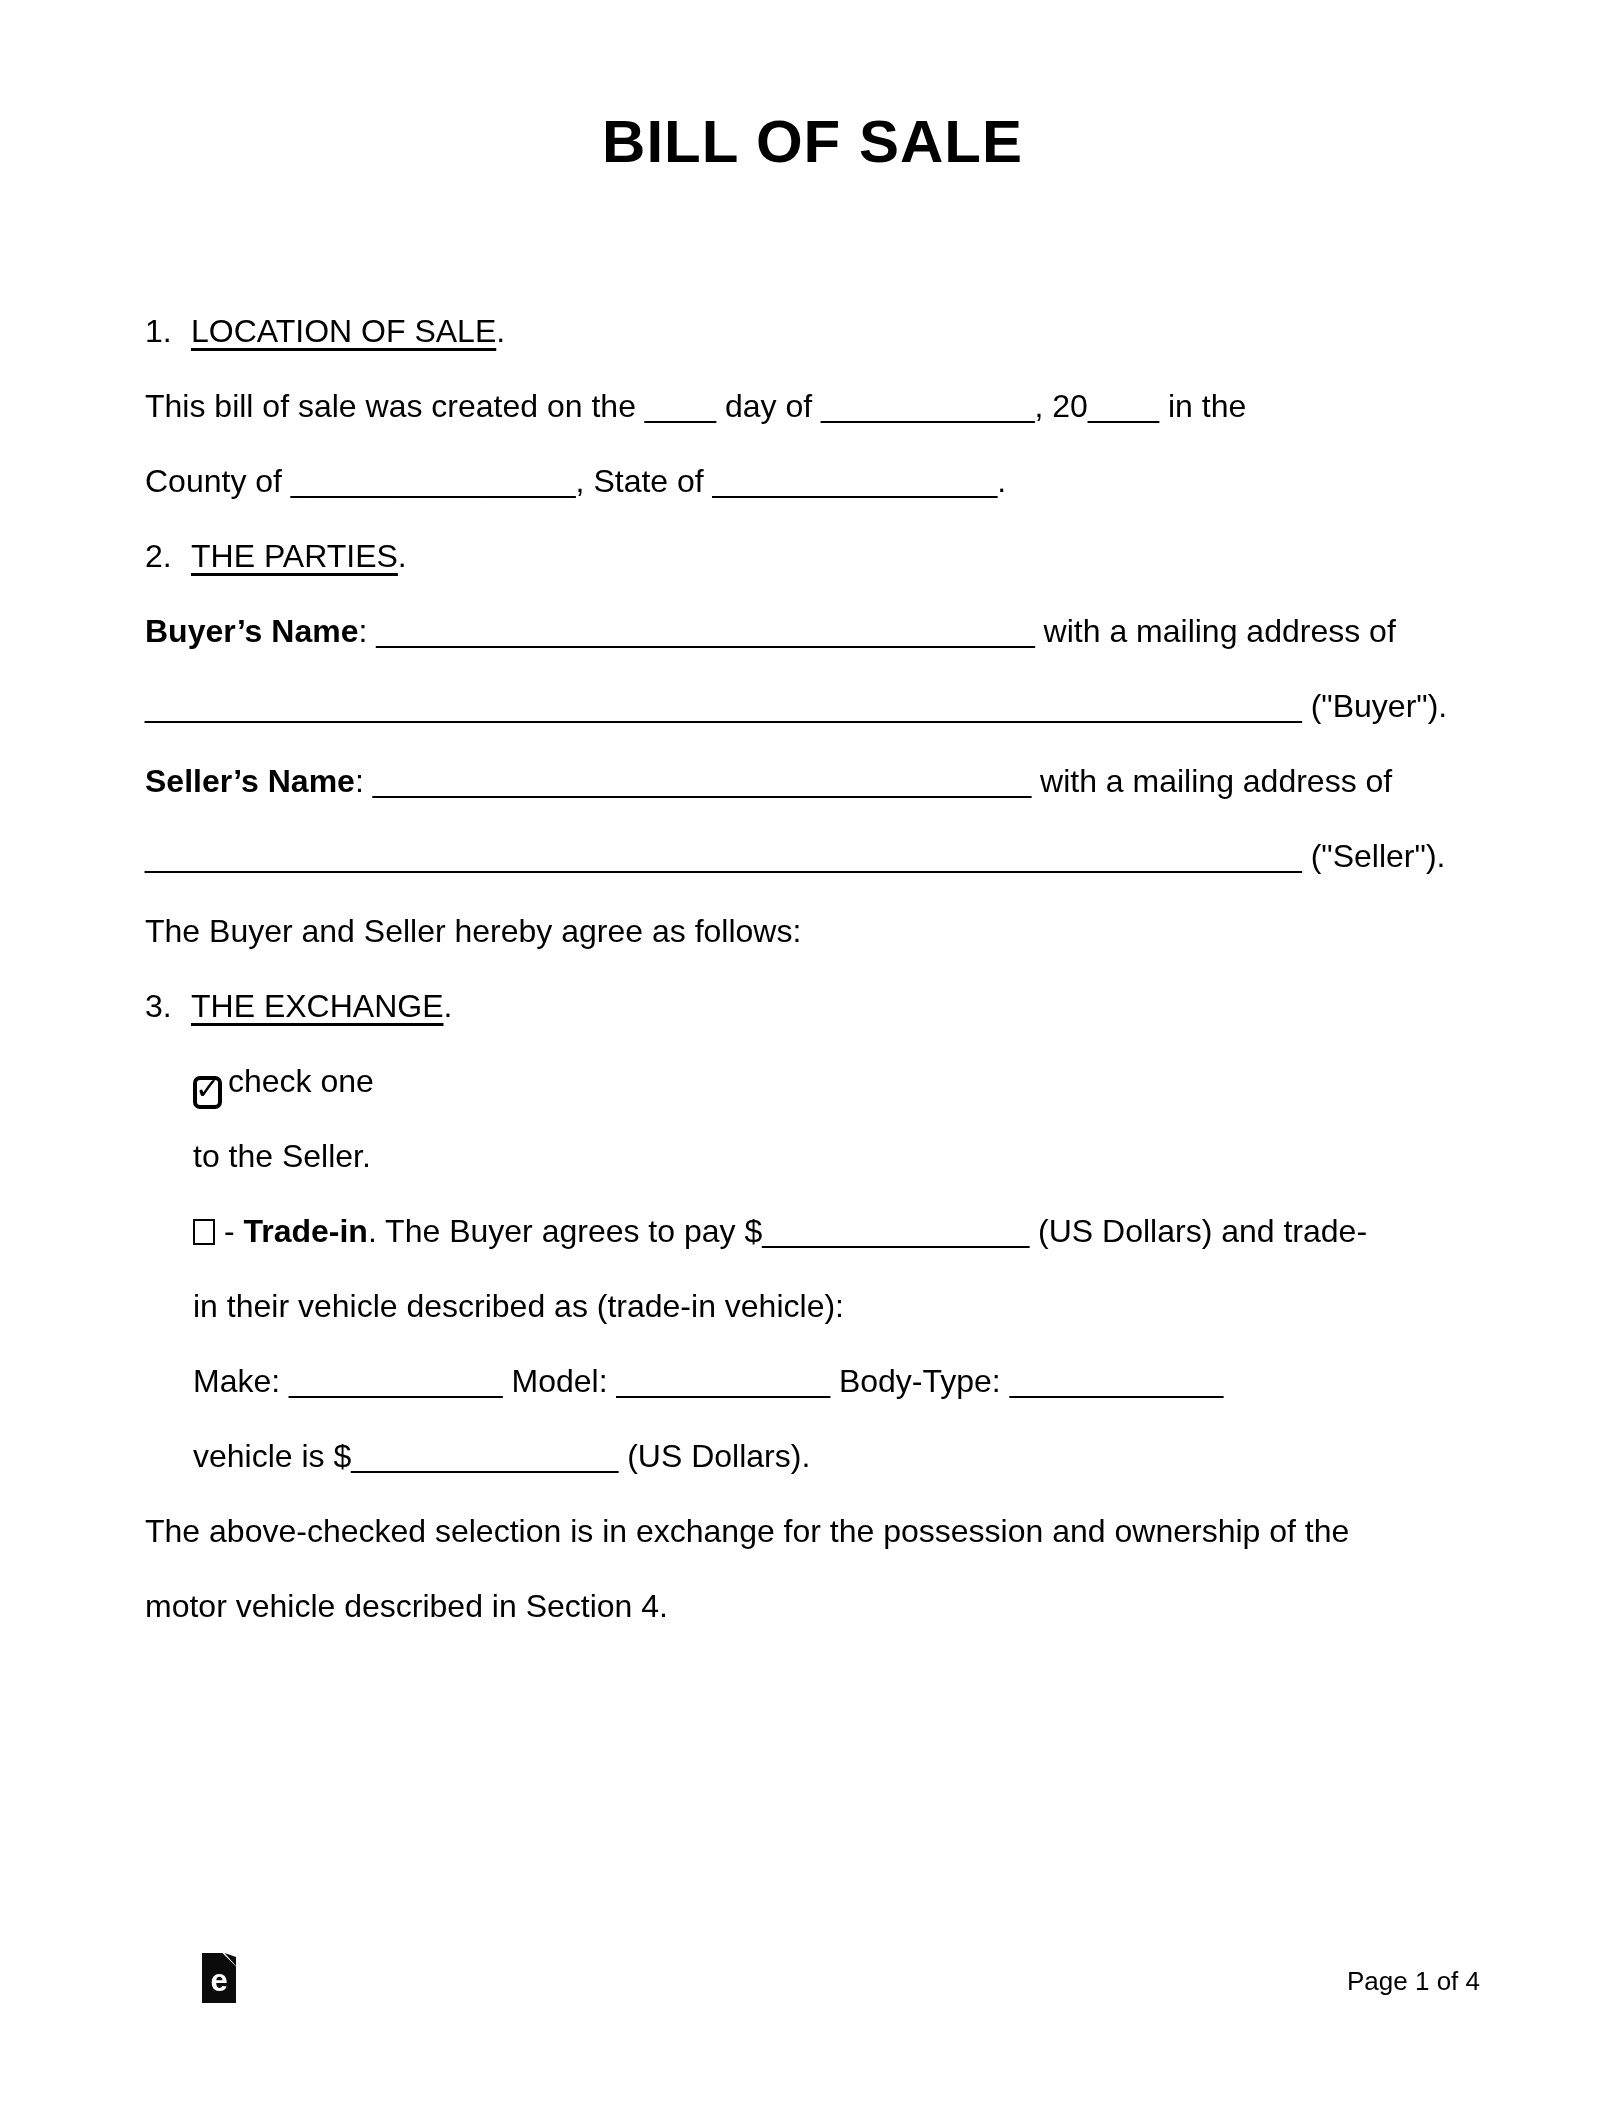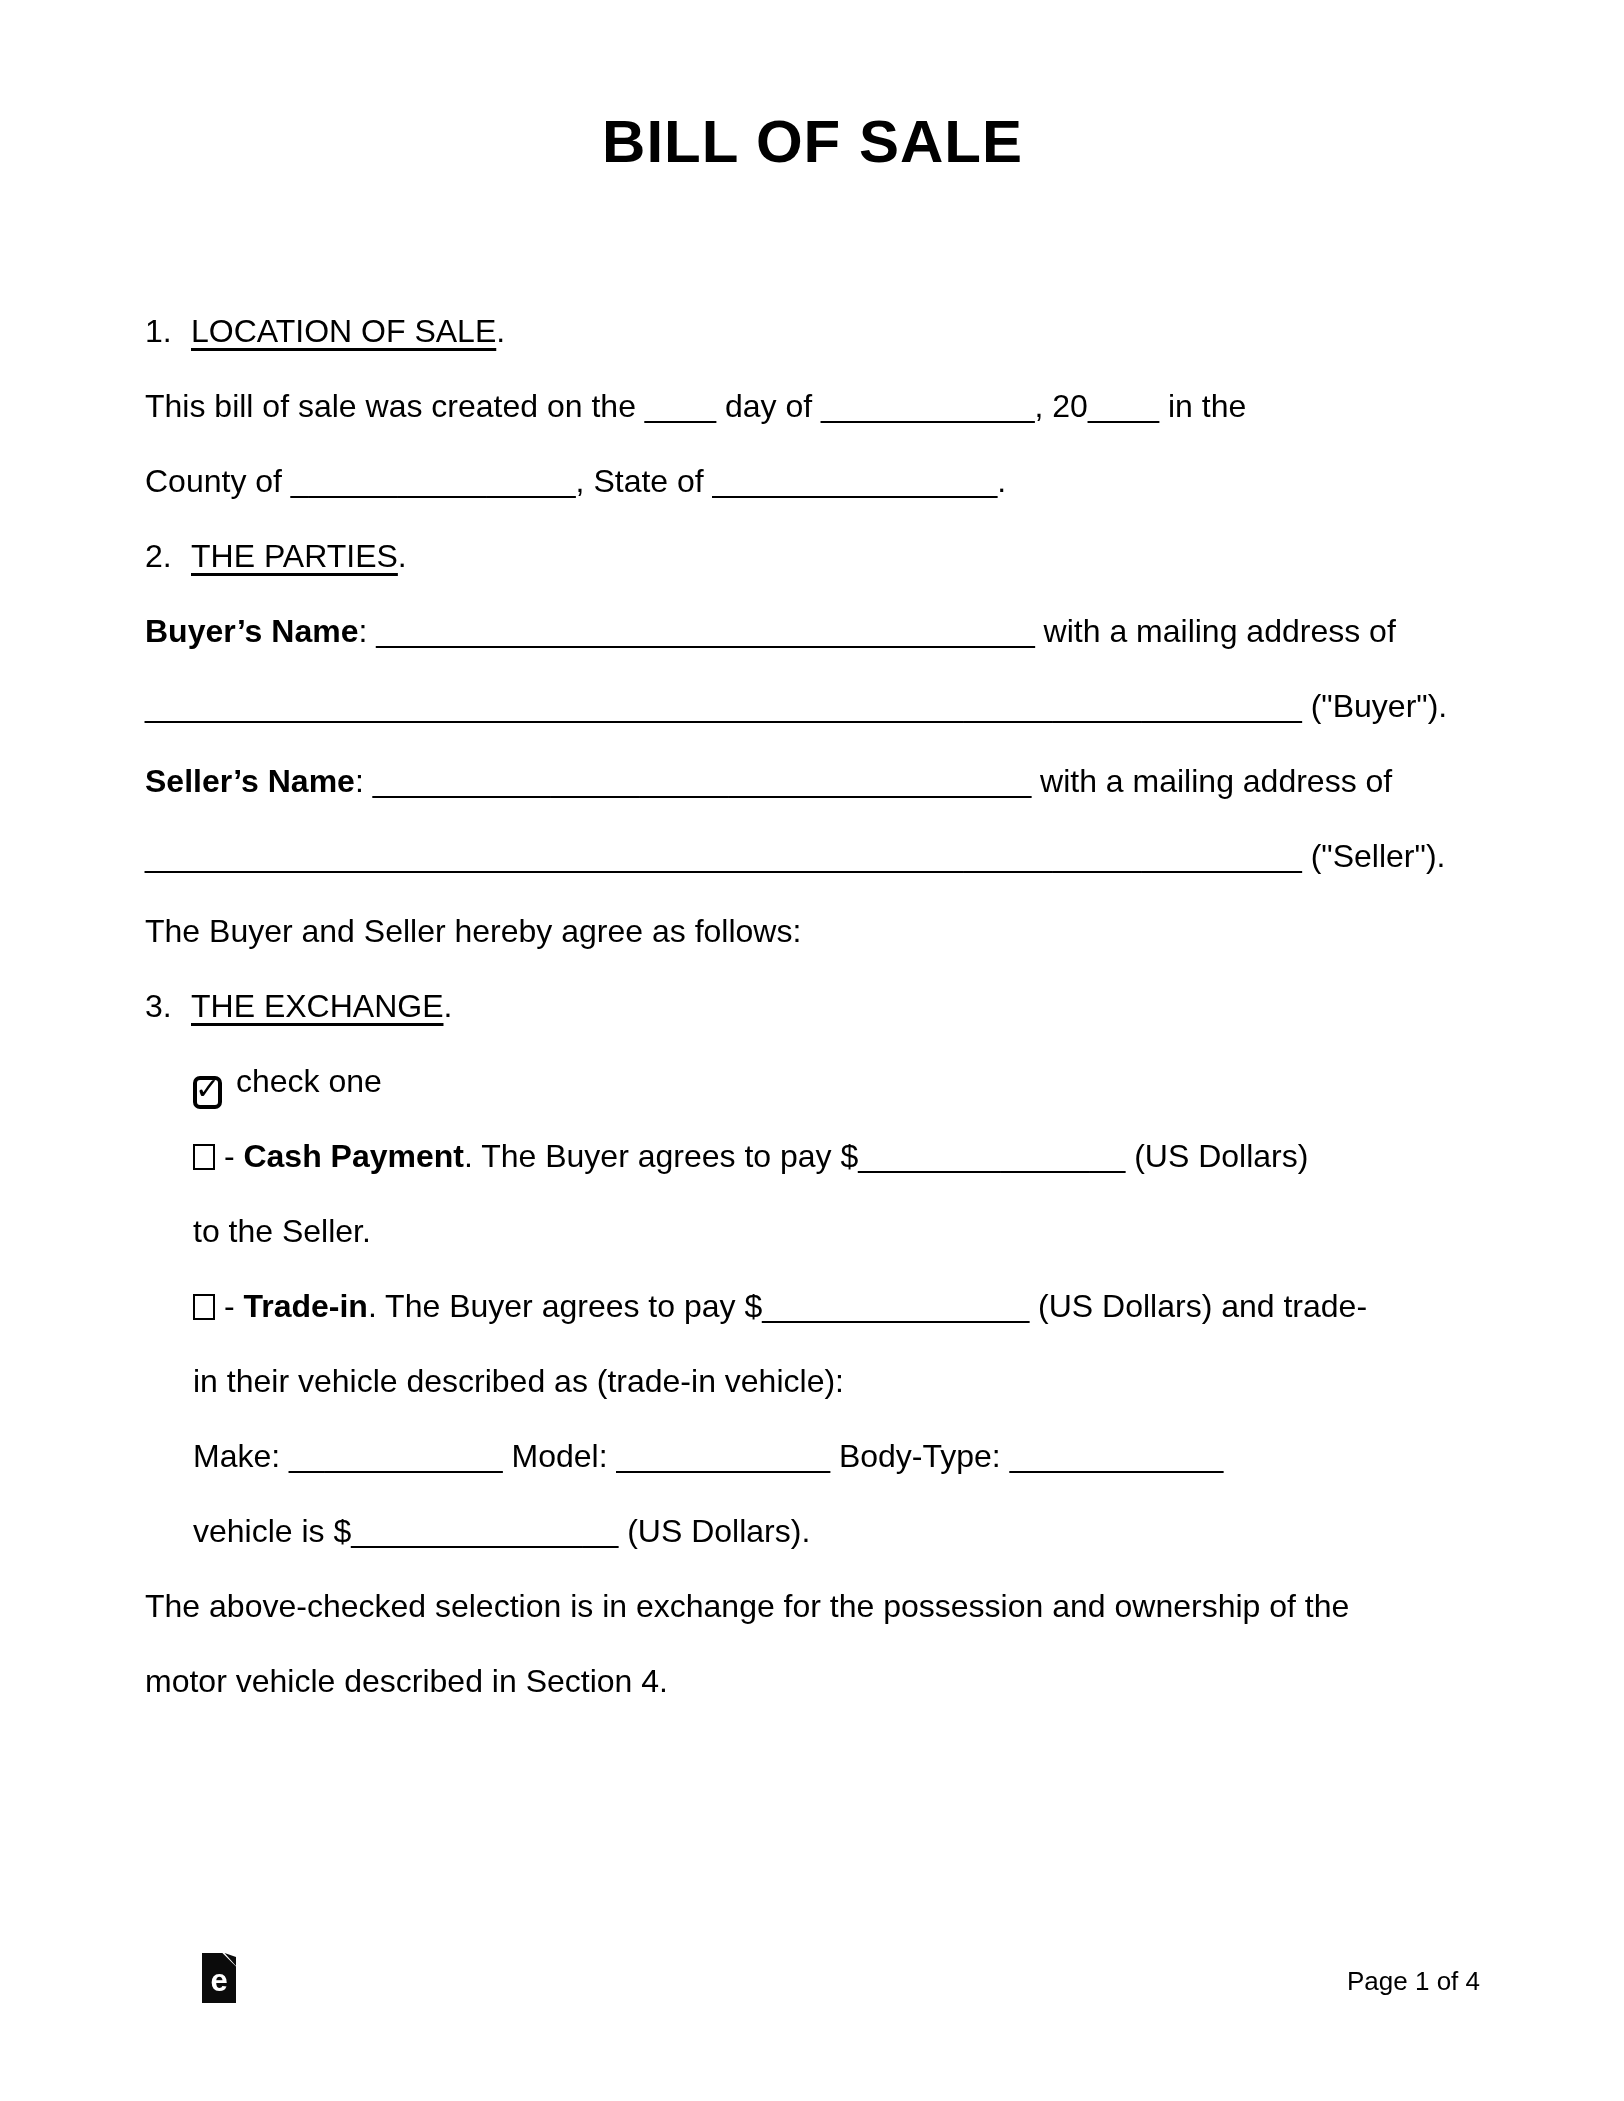--- a/index.html
+++ b/index.html
@@ -50,21 +50,21 @@
     justify-content:center;
     vertical-align:-7px;
     box-sizing:border-box;
   }
   .cb-checked .tick {
     font-size:30px;
     font-weight:bold;
     line-height:1;
     margin-top:-6px;
   }
-  .check-one-label { margin-left:14px; }
+  .check-one-label { margin-left:6px; }
   .footer-logo {
     position:absolute;
     left:202px; top:1953px;
     width:34px; height:50px;
   }
   .footer-logo .sheet {
     position:absolute; inset:0;
     background:#0b0b0b;
     clip-path:polygon(0 0, 60% 0, 100% 27%, 100% 100%, 0 100%);
   }
@@ -115,21 +115,20 @@
     <div class="line"><span class="b">Seller’s Name</span><span>: </span><span class="blank">_____________________________________</span><span> with a mailing address of</span></div>
 
     <div class="line"><span class="blank">_________________________________________________________________</span><span> ("Seller").</span></div>
 
     <div class="line">The Buyer and Seller hereby agree as follows:</div>
 
     <div class="line"><span class="num">3.</span><span class="hl">THE EXCHANGE</span><span>.</span></div>
 
     <div class="line indent"><span class="cb-checked"><span class="tick">✓</span></span><span class="check-one-label">check one</span></div>
 
-    <div class="line indent"><span class="cb-empty"></span><span> - </span><span class="b">Cash Payment</span><span>. The Buyer agrees to pay $</span><span class="blank">_______________</span><span> (US Dollars)</span></div>
 
     <div class="line indent">to the Seller.</div>
 
     <div class="line indent"><span class="cb-empty"></span><span> - </span><span class="b">Trade-in</span><span>. The Buyer agrees to pay $</span><span class="blank">_______________</span><span> (US Dollars) and trade-</span></div>
 
     <div class="line indent">in their vehicle described as (trade-in vehicle):</div>
 
     <div class="line indent"><span>Make: </span><span class="blank">____________</span><span> Model: </span><span class="blank">____________</span><span> Body-Type: </span><span class="blank">____________</span></div>
 
 

